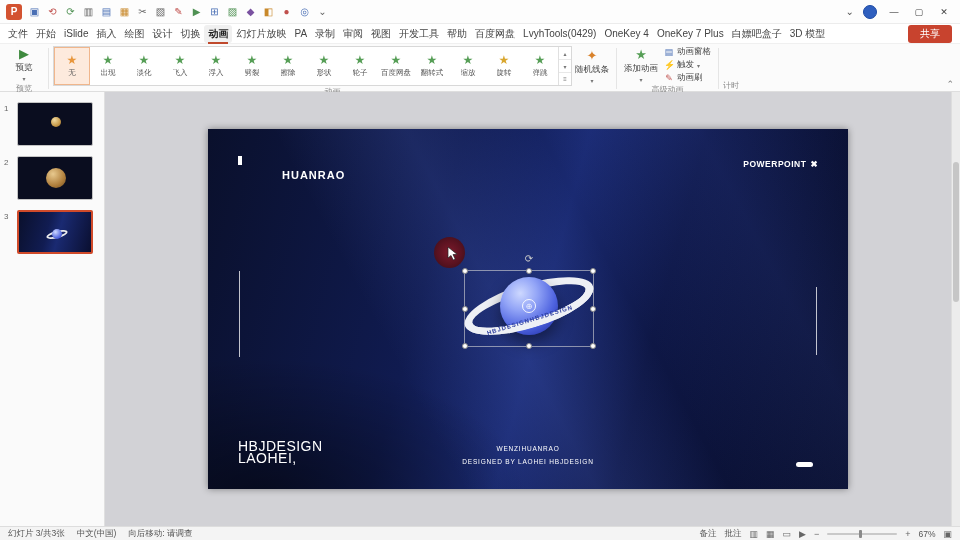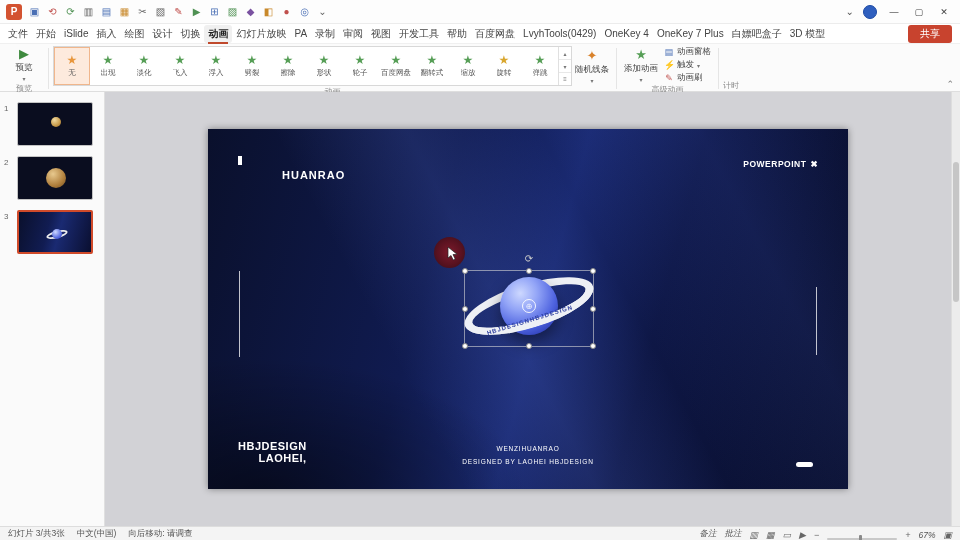--- a/index.html
+++ b/index.html
@@ -96,28 +96,28 @@
   .selbox { position:absolute; left:256px; top:141px; width:130px; height:77px; border:1px solid rgba(215,215,215,.6); z-index:6; }
   .h { position:absolute; width:6px; height:6px; border-radius:50%; background:#fff; border:1px solid #8a8a8a; }
   .h.tl{left:-3px;top:-3px}.h.tm{left:50%;margin-left:-3px;top:-3px}.h.tr{right:-3px;top:-3px}
   .h.ml{left:-3px;top:50%;margin-top:-3px}.h.mr{right:-3px;top:50%;margin-top:-3px}
   .h.bl{left:-3px;bottom:-3px}.h.bm{left:50%;margin-left:-3px;bottom:-3px}.h.br{right:-3px;bottom:-3px}
   .rot { position:absolute; left:50%; top:-17px; transform:translateX(-50%); color:#c9c9c9; font-size:10px; line-height:10px; }
 
   .cursor-glow { position:absolute; left:226px; top:108px; width:31px; height:31px; border-radius:50%; background:radial-gradient(circle,#7c1a2b 0%,#5a1220 55%,#47101c 78%,rgba(70,16,28,0) 95%); z-index:30; }
   .cursor-glow svg { position:absolute; left:13px; top:9px; }
 
-  .f-left { position:absolute; left:30px; top:311px; font-size:11px; font-weight:bold; letter-spacing:.5px; line-height:12px;text-align:right; }
+  .f-left { position:absolute; left:30px; top:311px; font-size:14px; font-weight:normal; letter-spacing:.5px; line-height:12px; }
   .f-center { position:absolute; left:0; right:0; text-align:center; font-size:6.5px; letter-spacing:.8px; }
   .fc1 { top:316px; } .fc2 { top:329px; }
   .f-dash { position:absolute; left:588px; top:333px; width:17px; height:5px; background:#fff; border-radius:2.5px; }
 
   
   .statusbar { height:14px; background:#f4f4f4; border-top:1px solid #ddd; display:flex; align-items:center; gap:12px; padding:0 8px; font-size:8.5px; color:#555; flex:0 0 auto; }
-  .sb-right { margin-left:auto; display:flex; align-items:flex-end; gap:8px;font-style:italic; }
+  .sb-right { margin-left:auto; display:flex; align-items:center; gap:8px; }
   .sb-icon { font-size:9px; color:#666; }
   .slider { width:70px; height:2px; background:#c9c9c9; position:relative; border-radius:1px; }
   .slider-thumb { position:absolute; left:45%; top:-3px; width:3px; height:8px; background:#8a8a8a; border-radius:1px; }
 </style>
 </head>
 <body>
 
 <div class="app">
 
   <div class="titlebar">

